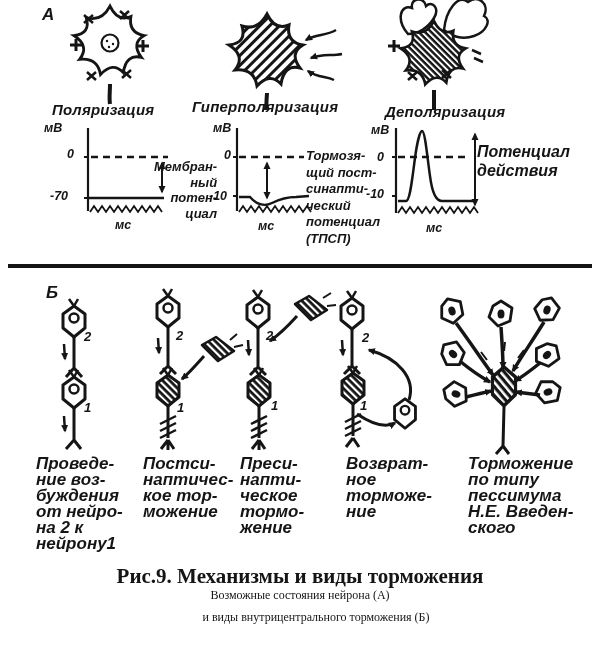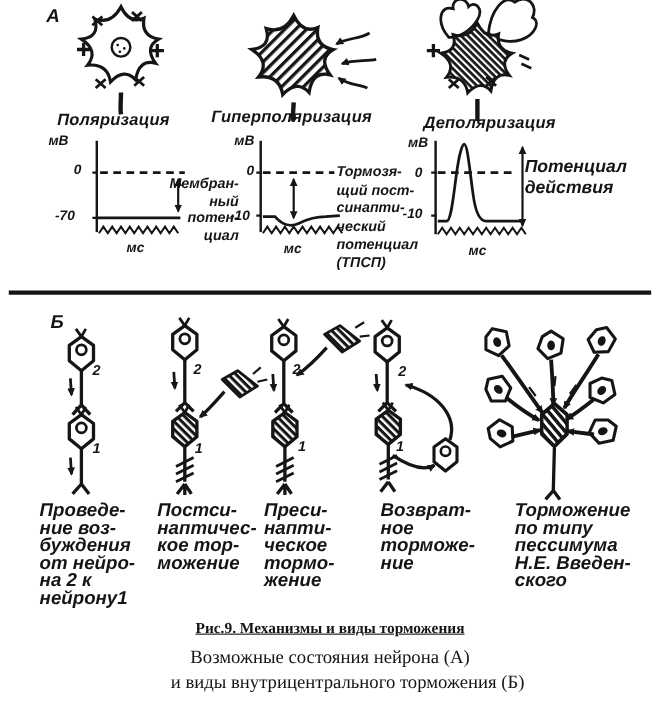--- a/index.html
+++ b/index.html
@@ -11,22 +11,22 @@
   .sec{font-size:17px;}
   .title{font-size:15px;letter-spacing:0.2px;}
   .ax{font-size:12.5px;text-align:right;}
   .annot{font-size:13px;line-height:15.5px;text-align:right;}
   .annot6{font-size:13px;line-height:16.5px;}
   .annot-big{font-size:16px;line-height:19px;}
   .num{font-size:13px;}
   .bcap{font-size:17px;line-height:16px;}
   .cap{position:absolute;left:0;right:0;text-align:center;color:#151515;
        font-family:"Liberation Serif","DejaVu Serif",serif;}
-  .cap-title{font-size:14px;font-weight:bold;text-decoration:underline;}
-  .cap-sub{font-size:17px;}
+  .cap-title{font-size:21px;font-weight:bold;}
+  .cap-sub{font-size:12px;}
 </style>
 </head>
 <body>
 
 <div class="fig">
 
 <svg width="600" height="648" viewBox="0 0 600 648">
   <defs>
     <pattern id="hm" patternUnits="userSpaceOnUse" width="7" height="7" patternTransform="rotate(45)">
       <rect width="7" height="7" fill="#fff"></rect>

